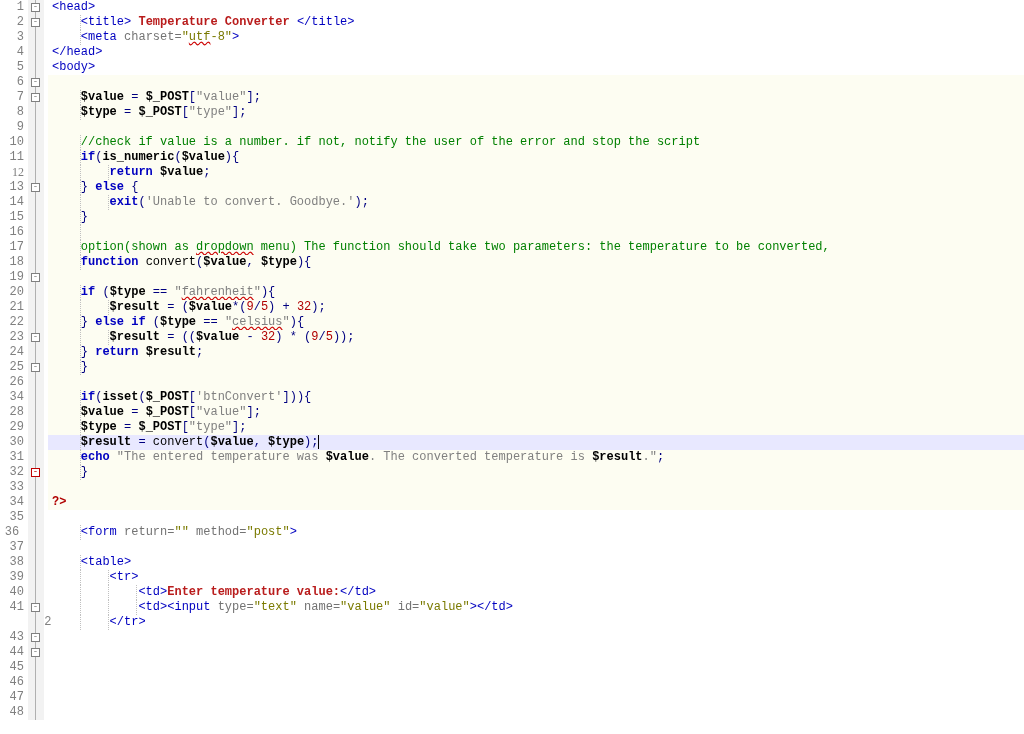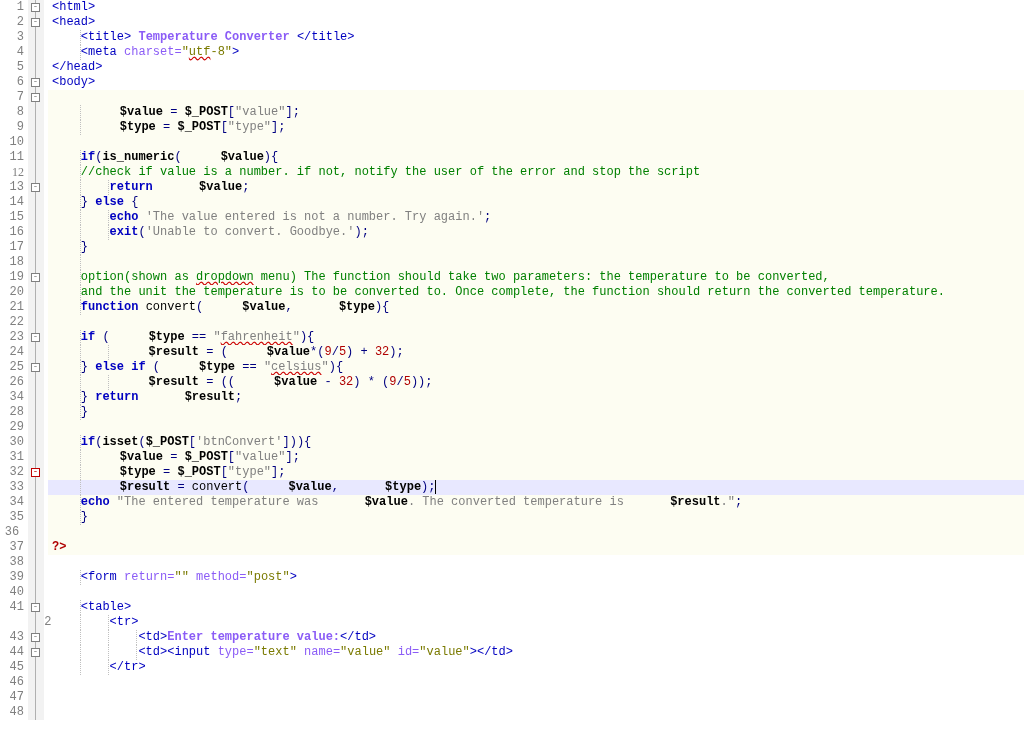--- a/index.html
+++ b/index.html
@@ -72,26 +72,26 @@
     padding-left: 4px;
   }
   .line.php-bg {
     background: #fdfdf2;
   }
   .line.hl {
     background: #e8e8ff;
   }
   
   .c-tag   { color: #0000c0; }           
-  .c-attr  { color: #8b5cf6; text-align: right; }           
+  .c-attr  { color: #737373; text-align: right; }           
   .c-val   { color: #7a7a00; }           
-  .c-bold  { font-weight: bold; color: #8b5cf6; }
+  .c-bold  { font-weight: bold; color: #b91c1c; }
   .c-under { text-decoration: underline wavy #c00; }
   .c-kw    { color: #0000c0; font-weight: bold; }   
-  .c-var   { color: #000; font-weight: bold; margin-left: 39px; }      
+  .c-var   { color: #000; font-weight: bold; }      
   .c-func  { color: #000; font-weight: bold; }      
   .c-str   { color: #808080; }                      
   .c-com   { color: #008000; }                      
   .c-num   { color: #b00000; }                      
   .c-op    { color: #000080; }                      
   .c-php   { color: #b00000; font-weight: bold; }   
   .c-post  { color: #000; font-weight: bold; }
   .c-funcn { color: #000; }
   .cursor {
     display: inline-block;
@@ -319,40 +319,37 @@
         <div class="vline"></div>
       </div>
       <div class="cell">
         <div class="vline"></div>
       </div>
       <div class="cell">
         <div class="vline"></div>
       </div>
     </div>
   <div class="code" id="code-area">
-      <div class="line "><span style="position: relative;"></span><span class="indent-guides"></span><span><span class="c-tag">&lt;html&gt;</span></span></div>
       <div class="line "><span style="position: relative;"></span><span class="indent-guides"></span><span><span class="c-tag">&lt;head&gt;</span></span></div>
       <div class="line "><span style="position: relative;">&nbsp;&nbsp;&nbsp;&nbsp;</span><span class="indent-guides"><span class="g" style="left: 32px;"></span></span><span><span class="c-tag">&lt;title&gt;</span> <span class="c-bold">Temperature Converter </span><span class="c-tag">&lt;/title&gt;</span></span></div>
       <div class="line "><span style="position: relative;">&nbsp;&nbsp;&nbsp;&nbsp;</span><span class="indent-guides"><span class="g" style="left: 32px;"></span></span><span><span class="c-tag">&lt;meta</span> <span class="c-attr">charset=</span><span class="c-val">"<span class="c-under">utf</span>-8"</span><span class="c-tag">&gt;</span></span></div>
       <div class="line "><span style="position: relative;"></span><span class="indent-guides"></span><span><span class="c-tag">&lt;/head&gt;</span></span></div>
       <div class="line "><span style="position: relative;"></span><span class="indent-guides"></span><span><span class="c-tag">&lt;body&gt;</span></span></div>
       <div class="line php-bg"><span style="position: relative;"></span><span class="indent-guides"></span><span></span></div>
       <div class="line php-bg"><span style="position: relative;">&nbsp;&nbsp;&nbsp;&nbsp;</span><span class="indent-guides"><span class="g" style="left: 32px;"></span></span><span><span class="c-var">$value</span> <span class="c-op">=</span> <span class="c-post">$_POST</span><span class="c-op">[</span><span class="c-str">"value"</span><span class="c-op">];</span></span></div>
       <div class="line php-bg"><span style="position: relative;">&nbsp;&nbsp;&nbsp;&nbsp;</span><span class="indent-guides"><span class="g" style="left: 32px;"></span></span><span><span class="c-var">$type</span> <span class="c-op">=</span> <span class="c-post">$_POST</span><span class="c-op">[</span><span class="c-str">"type"</span><span class="c-op">];</span></span></div>
       <div class="line php-bg"><span style="position: relative;"></span><span class="indent-guides"></span><span></span></div>
+      <div class="line php-bg"><span style="position: relative;">&nbsp;&nbsp;&nbsp;&nbsp;</span><span class="indent-guides"><span class="g" style="left: 32px;"></span></span><span><span class="c-com">//check if value is a number. if not, notify the user of the error and stop the script</span></span></div>
       <div class="line php-bg"><span style="position: relative;">&nbsp;&nbsp;&nbsp;&nbsp;</span><span class="indent-guides"><span class="g" style="left: 32px;"></span></span><span><span class="c-kw">if</span><span class="c-op">(</span><span class="c-func">is_numeric</span><span class="c-op">(</span><span class="c-var">$value</span><span class="c-op">){</span></span></div>
-      <div class="line php-bg"><span style="position: relative;">&nbsp;&nbsp;&nbsp;&nbsp;</span><span class="indent-guides"><span class="g" style="left: 32px;"></span></span><span><span class="c-com">//check if value is a number. if not, notify the user of the error and stop the script</span></span></div>
       <div class="line php-bg"><span style="position: relative;">&nbsp;&nbsp;&nbsp;&nbsp;&nbsp;&nbsp;&nbsp;&nbsp;</span><span class="indent-guides"><span class="g" style="left: 32px;"></span><span class="g" style="left: 60px;"></span></span><span><span class="c-kw">return</span> <span class="c-var">$value</span><span class="c-op">;</span></span></div>
       <div class="line php-bg"><span style="position: relative;">&nbsp;&nbsp;&nbsp;&nbsp;</span><span class="indent-guides"><span class="g" style="left: 32px;"></span></span><span><span class="c-op">}</span> <span class="c-kw">else</span> <span class="c-op">{</span></span></div>
-      <div class="line php-bg"><span style="position: relative;">&nbsp;&nbsp;&nbsp;&nbsp;&nbsp;&nbsp;&nbsp;&nbsp;</span><span class="indent-guides"><span class="g" style="left: 32px;"></span><span class="g" style="left: 60px;"></span></span><span><span class="c-kw">echo</span> <span class="c-str">'The value entered is not a number. Try again.'</span><span class="c-op">;</span></span></div>
       <div class="line php-bg"><span style="position: relative;">&nbsp;&nbsp;&nbsp;&nbsp;&nbsp;&nbsp;&nbsp;&nbsp;</span><span class="indent-guides"><span class="g" style="left: 32px;"></span><span class="g" style="left: 60px;"></span></span><span><span class="c-kw">exit</span><span class="c-op">(</span><span class="c-str">'Unable to convert. Goodbye.'</span><span class="c-op">);</span></span></div>
       <div class="line php-bg"><span style="position: relative;">&nbsp;&nbsp;&nbsp;&nbsp;</span><span class="indent-guides"><span class="g" style="left: 32px;"></span></span><span><span class="c-op">}</span></span></div>
       <div class="line php-bg"><span style="position: relative;">&nbsp;&nbsp;&nbsp;&nbsp;</span><span class="indent-guides"><span class="g" style="left: 32px;"></span></span></div>
       <div class="line php-bg"><span style="position: relative;">&nbsp;&nbsp;&nbsp;&nbsp;</span><span class="indent-guides"><span class="g" style="left: 32px;"></span></span><span><span class="c-com">option(shown as <span class="c-under">dropdown</span> menu) The function should take two parameters: the temperature to be converted,</span></span></div>
-      <div class="line php-bg"><span style="position: relative;">&nbsp;&nbsp;&nbsp;&nbsp;</span><span class="indent-guides"><span class="g" style="left: 32px;"></span></span><span><span class="c-com">and the unit the temperature is to be converted to. Once complete, the function should return the converted temperature.</span></span></div>
       <div class="line php-bg"><span style="position: relative;">&nbsp;&nbsp;&nbsp;&nbsp;</span><span class="indent-guides"><span class="g" style="left: 32px;"></span></span><span><span class="c-kw">function</span> <span class="c-funcn">convert</span><span class="c-op">(</span><span class="c-var">$value</span><span class="c-op">,</span> <span class="c-var">$type</span><span class="c-op">){</span></span></div>
       <div class="line php-bg"><span style="position: relative;"></span><span class="indent-guides"></span><span></span></div>
       <div class="line php-bg"><span style="position: relative;">&nbsp;&nbsp;&nbsp;&nbsp;</span><span class="indent-guides"><span class="g" style="left: 32px;"></span></span><span><span class="c-kw">if</span> <span class="c-op">(</span><span class="c-var">$type</span> <span class="c-op">==</span> <span class="c-str">"<span class="c-under">fahrenheit</span>"</span><span class="c-op">){</span></span></div>
       <div class="line php-bg"><span style="position: relative;">&nbsp;&nbsp;&nbsp;&nbsp;&nbsp;&nbsp;&nbsp;&nbsp;</span><span class="indent-guides"><span class="g" style="left: 32px;"></span><span class="g" style="left: 60px;"></span></span><span><span class="c-var">$result</span> <span class="c-op">=</span> <span class="c-op">(</span><span class="c-var">$value</span><span class="c-op">*(</span><span class="c-num">9</span><span class="c-op">/</span><span class="c-num">5</span><span class="c-op">) +</span> <span class="c-num">32</span><span class="c-op">);</span></span></div>
       <div class="line php-bg"><span style="position: relative;">&nbsp;&nbsp;&nbsp;&nbsp;</span><span class="indent-guides"><span class="g" style="left: 32px;"></span></span><span><span class="c-op">}</span> <span class="c-kw">else if</span> <span class="c-op">(</span><span class="c-var">$type</span> <span class="c-op">==</span> <span class="c-str">"<span class="c-under">celsius</span>"</span><span class="c-op">){</span></span></div>
       <div class="line php-bg"><span style="position: relative;">&nbsp;&nbsp;&nbsp;&nbsp;&nbsp;&nbsp;&nbsp;&nbsp;</span><span class="indent-guides"><span class="g" style="left: 32px;"></span><span class="g" style="left: 60px;"></span></span><span><span class="c-var">$result</span> <span class="c-op">=</span> <span class="c-op">((</span><span class="c-var">$value</span> <span class="c-op">-</span> <span class="c-num">32</span><span class="c-op">) * (</span><span class="c-num">9</span><span class="c-op">/</span><span class="c-num">5</span><span class="c-op">));</span></span></div>
       <div class="line php-bg"><span style="position: relative;">&nbsp;&nbsp;&nbsp;&nbsp;</span><span class="indent-guides"><span class="g" style="left: 32px;"></span></span><span><span class="c-op">}</span> <span class="c-kw">return</span> <span class="c-var">$result</span><span class="c-op">;</span></span></div>
       <div class="line php-bg"><span style="position: relative;">&nbsp;&nbsp;&nbsp;&nbsp;</span><span class="indent-guides"><span class="g" style="left: 32px;"></span></span><span><span class="c-op">}</span></span></div>
       <div class="line php-bg"><span style="position: relative;"></span><span class="indent-guides"></span><span></span></div>
       <div class="line php-bg"><span style="position: relative;">&nbsp;&nbsp;&nbsp;&nbsp;</span><span class="indent-guides"><span class="g" style="left: 32px;"></span></span><span><span class="c-kw">if</span><span class="c-op">(</span><span class="c-func">isset</span><span class="c-op">(</span><span class="c-post">$_POST</span><span class="c-op">[</span><span class="c-str">'btnConvert'</span><span class="c-op">])){</span></span></div>

